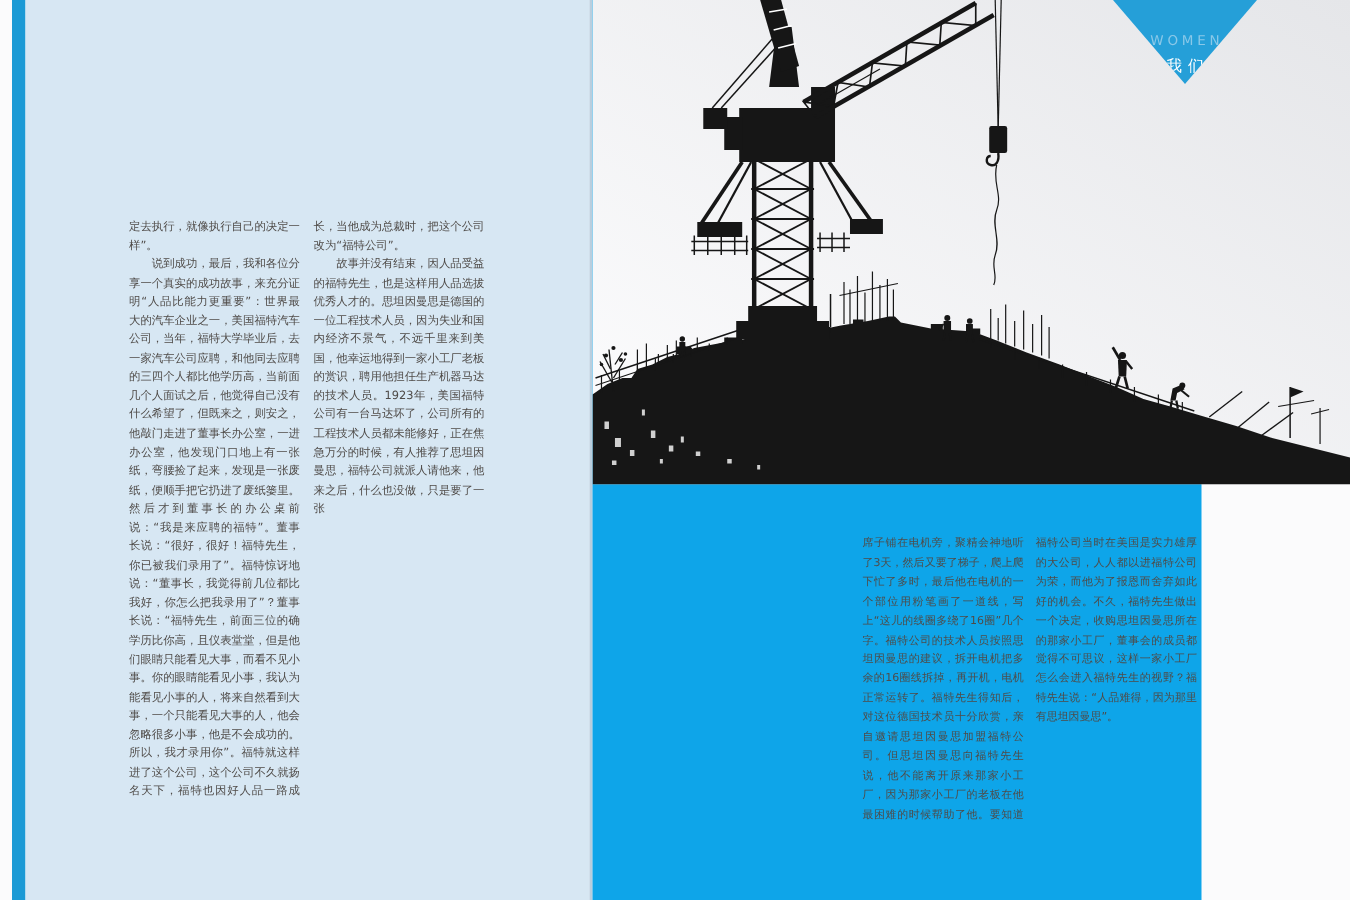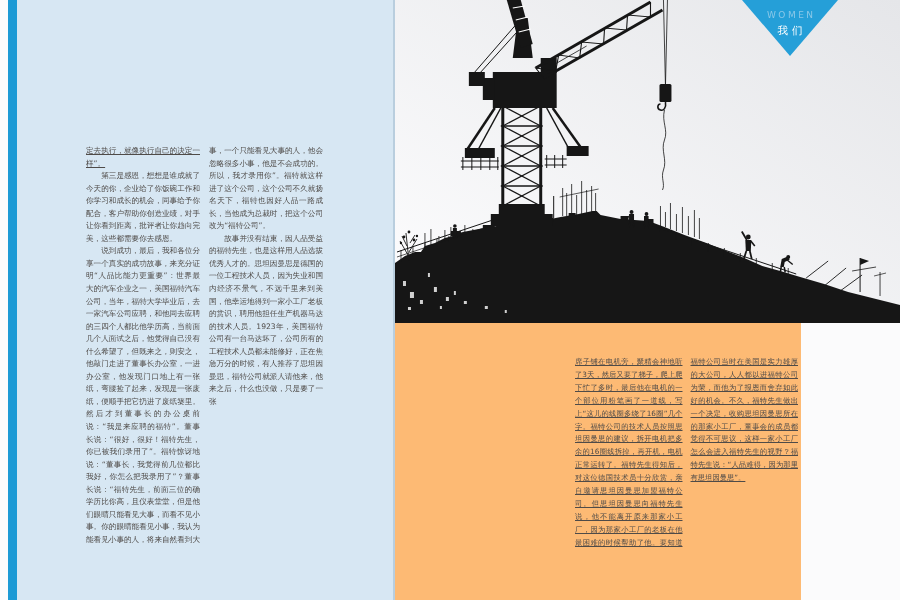--- a/index.html
+++ b/index.html
@@ -5,60 +5,59 @@
   * { margin:0; padding:0; box-sizing:border-box; }
   html,body { width:900px; height:600px; background:#ffffff; }
   .canvas {
     position:relative; width:900px; height:600px; overflow:hidden;
     background:#fbfbfc;
     font-family:"DejaVu Sans", sans-serif;
   }
   .accent-stripe { position:absolute; left:8px; top:0; width:9px; height:600px; background:var(--accent-stripe,#1c9ad5); }
   .left-page  { position:absolute; left:17px; top:0; width:376px; height:600px; background:var(--left-page-bg,#d7e7f3); }
   .fold-line  { position:absolute; left:393px; top:0; width:2px; height:600px; background:var(--fold-line,#b9cede); }
-  .right-page { position:absolute; left:395px; top:0; width:406px; height:600px; background:#fdba74; }
+  .right-page { position:absolute; left:395px; top:0; width:406px; height:600px; background:#0ea5e9; }
   .photo { position:absolute; left:0; top:0; width:505px; height:323px; }
   .photo svg { display:block; }
 
   .text-flow {
     column-count:2; column-fill:auto;
     text-align:justify; text-justify:inter-ideograph;
     color:var(--body-text,#4f4b48);
     overflow:hidden; word-break:break-all;
   }
   .text-flow p { text-indent:2em; }
-  .text-flow p.cont { text-indent:0;text-decoration:underline; }
+  .text-flow p.cont { text-indent:0; }
   .left-text  { position:absolute; left:69px;  top:145px; width:237px; height:414px; column-gap:9px;  font-size:7.6px; line-height:12.55px; }
   .right-text { position:absolute; left:180px; top:356px; width:223px; height:202px; column-gap:8px;  font-size:7.3px; line-height:12.9px; }
 
   .corner-tab {
     position:absolute; left:742px; top:0; width:96px; height:56px;
     background:var(--corner-triangle,#259fd8);
     clip-path:polygon(0 0, 100% 0, 50% 100%);
     display:flex; flex-direction:column; align-items:center;
-    padding-top:10px;
+    padding-top:23px;
   }
   .corner-en { font-size:9px;    letter-spacing:2.5px; margin-left:2.5px; color:var(--corner-text-en,#8ac8e8); }
   .corner-zh { font-size:10.5px; letter-spacing:4px;   margin-left:4px;   color:var(--corner-text-zh,#ffffff); margin-top:4px; }
 
   .sil-f { fill:var(--silhouette,#161616); }
   .sil-s { stroke:var(--silhouette,#161616); fill:none; }
   .sil-w { fill:#ffffff; opacity:.8; }
 </style>
 </head>
 <body>
 
 <div class="canvas">
 
   <div class="accent-stripe"></div>
 
   <div class="left-page">
     <div class="text-flow left-text">
       <p class="cont">定去执行，就像执行自己的决定一样”。</p>
-      <p>第三是感恩，想想是谁成就了今天的你，企业给了你饭碗工作和你学习和成长的机会，同事给予你配合，客户帮助你创造业绩，对手让你看到距离，批评者让你趋向完美，这些都需要你去感恩。</p>
       <p>说到成功，最后，我和各位分享一个真实的成功故事，来充分证明“人品比能力更重要”：世界最大的汽车企业之一，美国福特汽车公司，当年，福特大学毕业后，去一家汽车公司应聘，和他同去应聘的三四个人都比他学历高，当前面几个人面试之后，他觉得自己没有什么希望了，但既来之，则安之，他敲门走进了董事长办公室，一进办公室，他发现门口地上有一张纸，弯腰捡了起来，发现是一张废纸，便顺手把它扔进了废纸篓里。然后才到董事长的办公桌前说：“我是来应聘的福特”。董事长说：“很好，很好！福特先生，你已被我们录用了”。福特惊讶地说：“董事长，我觉得前几位都比我好，你怎么把我录用了”？董事长说：“福特先生，前面三位的确学历比你高，且仪表堂堂，但是他们眼睛只能看见大事，而看不见小事。你的眼睛能看见小事，我认为能看见小事的人，将来自然看到大事，一个只能看见大事的人，他会忽略很多小事，他是不会成功的。所以，我才录用你”。福特就这样进了这个公司，这个公司不久就扬名天下，福特也因好人品一路成长，当他成为总裁时，把这个公司改为“福特公司”。</p>
       <p>故事并没有结束，因人品受益的福特先生，也是这样用人品选拔优秀人才的。思坦因曼思是德国的一位工程技术人员，因为失业和国内经济不景气，不远千里来到美国，他幸运地得到一家小工厂老板的赏识，聘用他担任生产机器马达的技术人员。1923年，美国福特公司有一台马达坏了，公司所有的工程技术人员都未能修好，正在焦急万分的时候，有人推荐了思坦因曼思，福特公司就派人请他来，他来之后，什么也没做，只是要了一张</p>
     </div>
   </div>
 
   <div class="fold-line"></div>
 
   <div class="right-page">
     <div class="photo">
       <svg viewBox="0 0 506 323" width="505" height="323" preserveAspectRatio="none">

